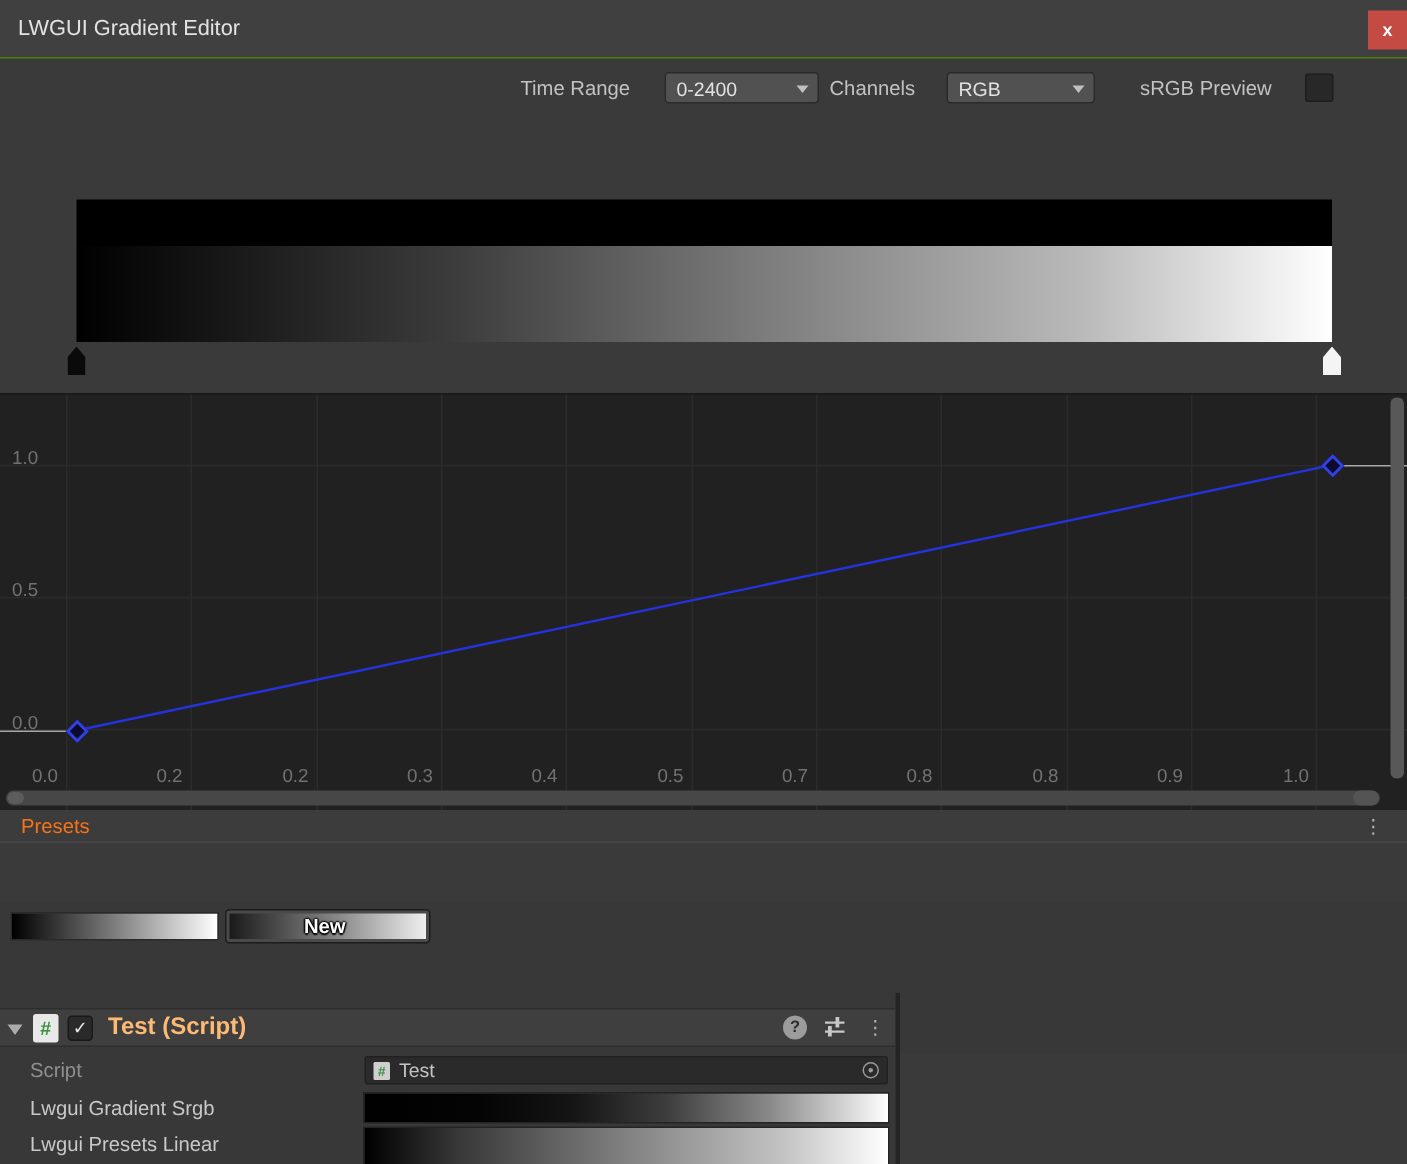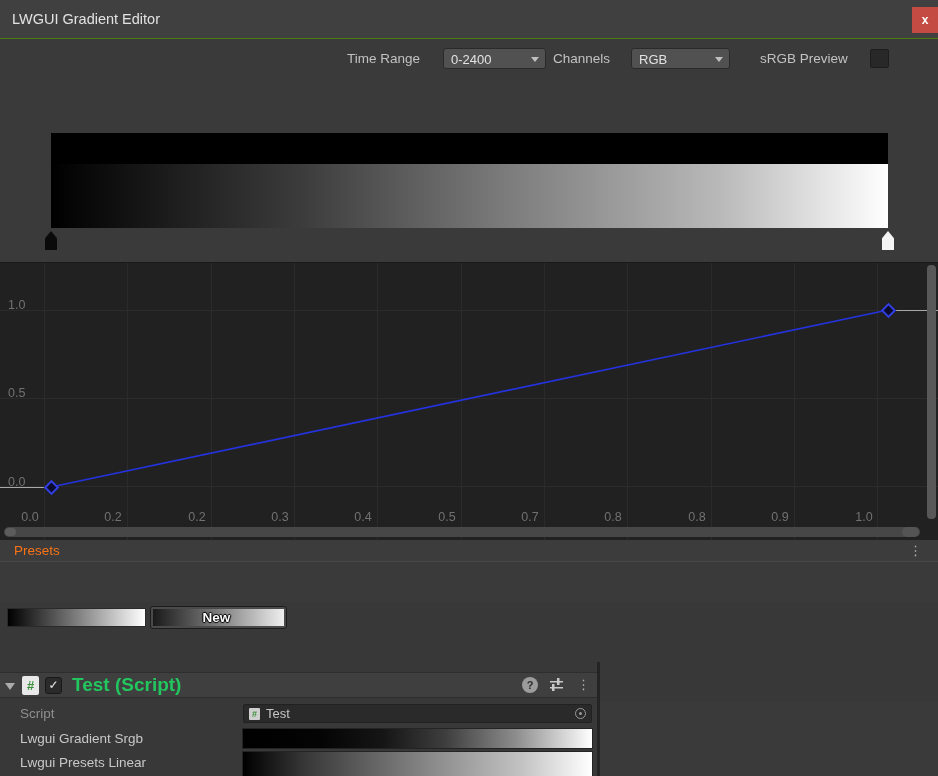--- a/index.html
+++ b/index.html
@@ -57,21 +57,21 @@
   
   .bottom-left{left:0;top:662px;width:597px;height:114px;background:#383838;}
   .insp-header{left:0;top:10px;width:597px;height:26px;background:#3f3f3f;
                border-top:1px solid #2e2e2e;border-bottom:1px solid #2e2e2e;box-sizing:border-box;}
   .foldout{left:5px;top:10px;width:0;height:0;border-left:5px solid transparent;
            border-right:5px solid transparent;border-top:7px solid #ababab;}
   .script-icon{left:22px;top:3px;width:17px;height:19px;background:#e9e9e9;border-radius:2px;
                color:#3a8f3a;font-weight:bold;font-size:13px;text-align:center;line-height:19px;}
   .insp-check{left:45px;top:4px;width:17px;height:17px;background:#2a2a2a;border:1px solid #191919;
               border-radius:3px;box-sizing:border-box;color:#e8e8e8;font-size:12px;text-align:center;line-height:15px;}
-  .insp-title{left:72px;top:0;height:24px;line-height:24px;color:#22c55e;font-size:19px;font-weight:bold;}
+  .insp-title{left:72px;top:0;height:24px;line-height:24px;color:#fdba74;font-size:16px;font-weight:bold;}
   .help-icon{left:522px;top:4px;width:16px;height:16px;background:#9c9c9c;border-radius:50%;
              color:#2d2d2d;font-weight:bold;font-size:11px;text-align:center;line-height:16px;}
   .row-label{left:20px;height:19px;line-height:19px;font-size:13.5px;}
   .gray-label{color:#8f8f8f;}
   .lite-label{color:#c8c8c8;}
   .obj-field{left:243px;top:42px;width:349px;height:19px;background:#2a2a2a;border:1px solid #212121;
              border-radius:2px;box-sizing:border-box;}
   .obj-icon{left:5px;top:3px;width:11px;height:12px;background:#cfcfcf;border-radius:1px;
             color:#3a8f3a;font-weight:bold;font-size:9px;text-align:center;line-height:12px;}
   .obj-text{left:22px;top:0;height:17px;line-height:17px;color:#c4c4c4;font-size:13px;}

